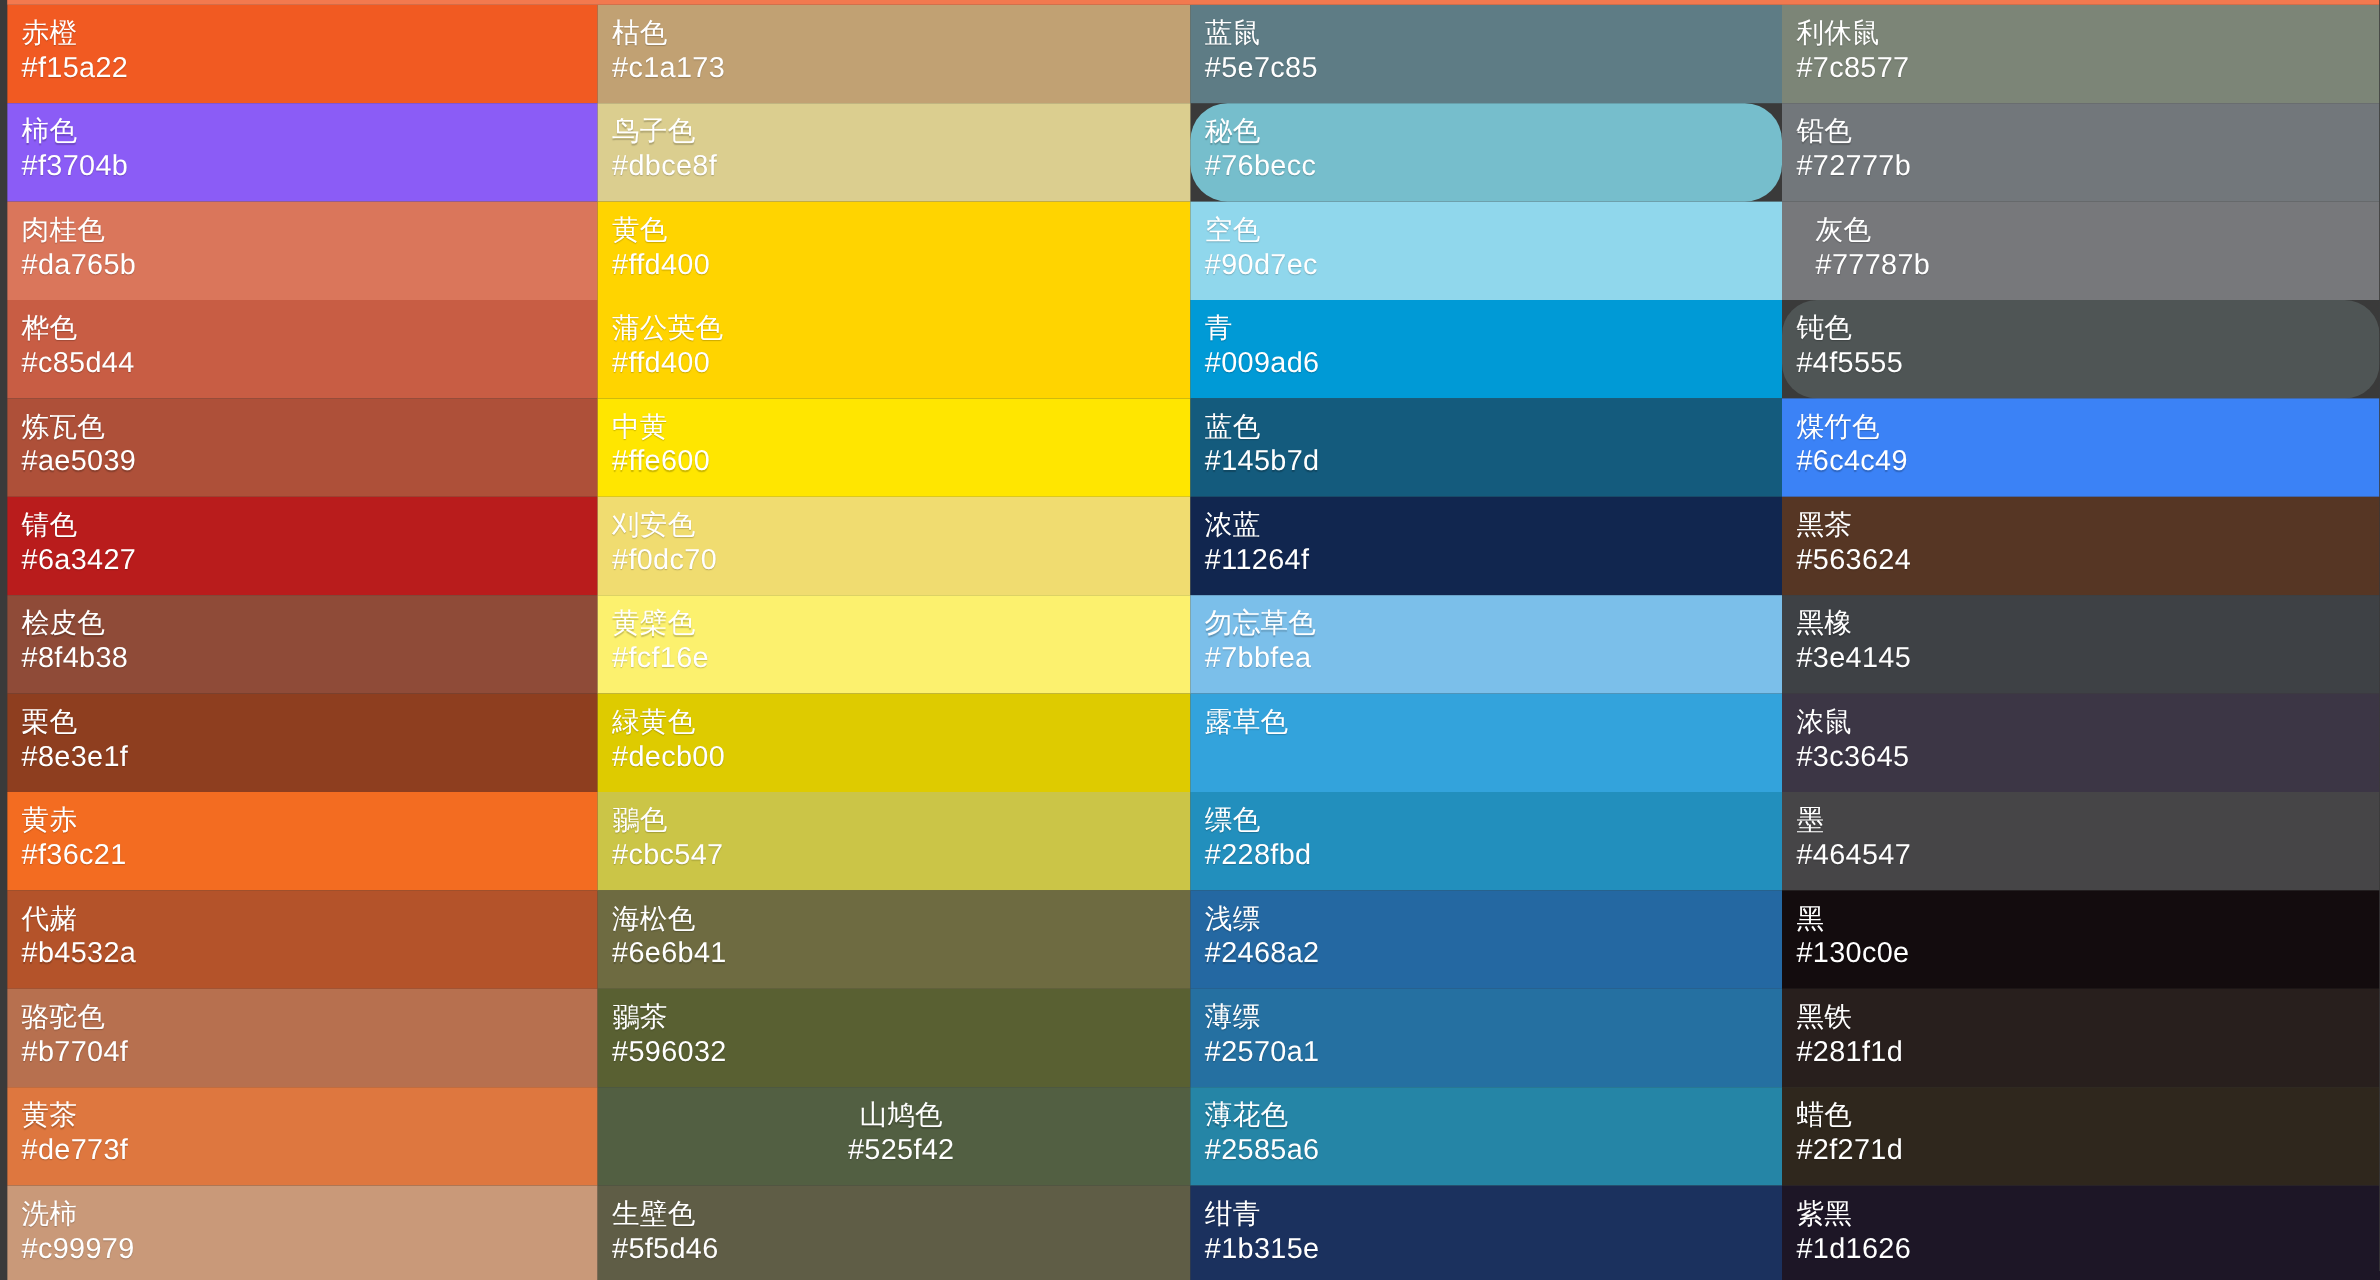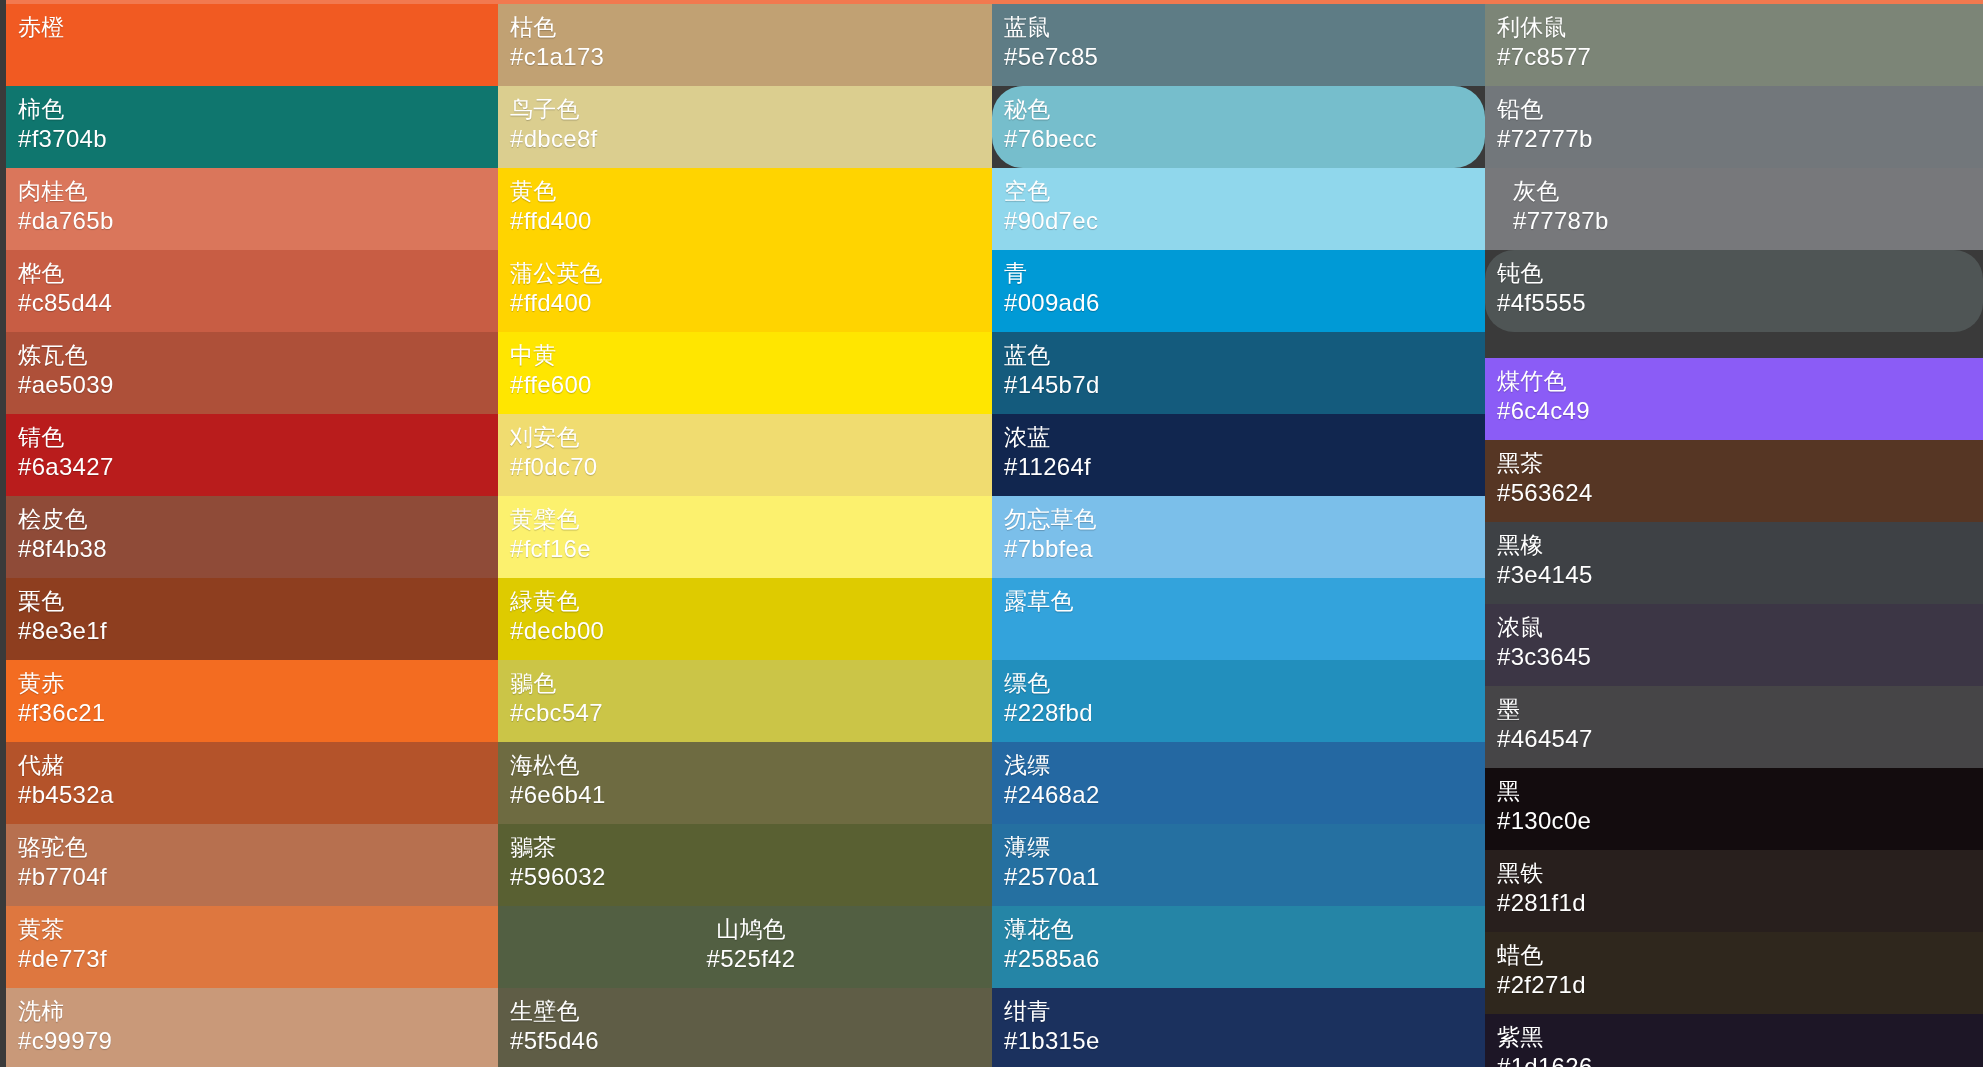--- a/index.html
+++ b/index.html
@@ -87,22 +87,23 @@
 
 <div id="page" style="background: rgb(58, 58, 58);">
 
   <div id="top-edge-strip" style="background: rgb(242, 121, 79);"></div>
   <div id="left-edge-gutter" style="background: rgb(58, 58, 58);"></div>
 
   <div id="palette-grid">
       <div class="palette-column">
         <div class="swatch" style="background: rgb(241, 90, 34);">
           <span class="swatch-name">赤橙</span>
-        </div>
-        <div class="swatch" style="background: #0f766e;">
+          <span class="swatch-hex">#f15a22</span>
+        </div>
+        <div class="swatch" style="background: #8b5cf6;">
           <span class="swatch-name">柿色</span>
           <span class="swatch-hex">#f3704b</span>
         </div>
         <div class="swatch" style="background: rgb(218, 118, 91);">
           <span class="swatch-name">肉桂色</span>
           <span class="swatch-hex">#da765b</span>
         </div>
         <div class="swatch" style="background: rgb(200, 93, 68);">
           <span class="swatch-name">桦色</span>
           <span class="swatch-hex">#c85d44</span>
@@ -261,21 +262,21 @@
           <span class="swatch-hex">#72777b</span>
         </div>
         <div class="swatch" style="background: rgb(119, 120, 123); padding-left: 28px;">
           <span class="swatch-name">灰色</span>
           <span class="swatch-hex">#77787b</span>
         </div>
         <div class="swatch" style="background: rgb(79, 85, 85); border-radius: 29px;">
           <span class="swatch-name">钝色</span>
           <span class="swatch-hex">#4f5555</span>
         </div>
-        <div class="swatch" style="background: #8b5cf6; margin-top: 26px;">
+        <div class="swatch" style="background: #3b82f6;">
           <span class="swatch-name">煤竹色</span>
           <span class="swatch-hex">#6c4c49</span>
         </div>
         <div class="swatch" style="background: rgb(86, 54, 36);">
           <span class="swatch-name">黑茶</span>
           <span class="swatch-hex">#563624</span>
         </div>
         <div class="swatch" style="background: rgb(62, 65, 69);">
           <span class="swatch-name">黑橡</span>
           <span class="swatch-hex">#3e4145</span>

